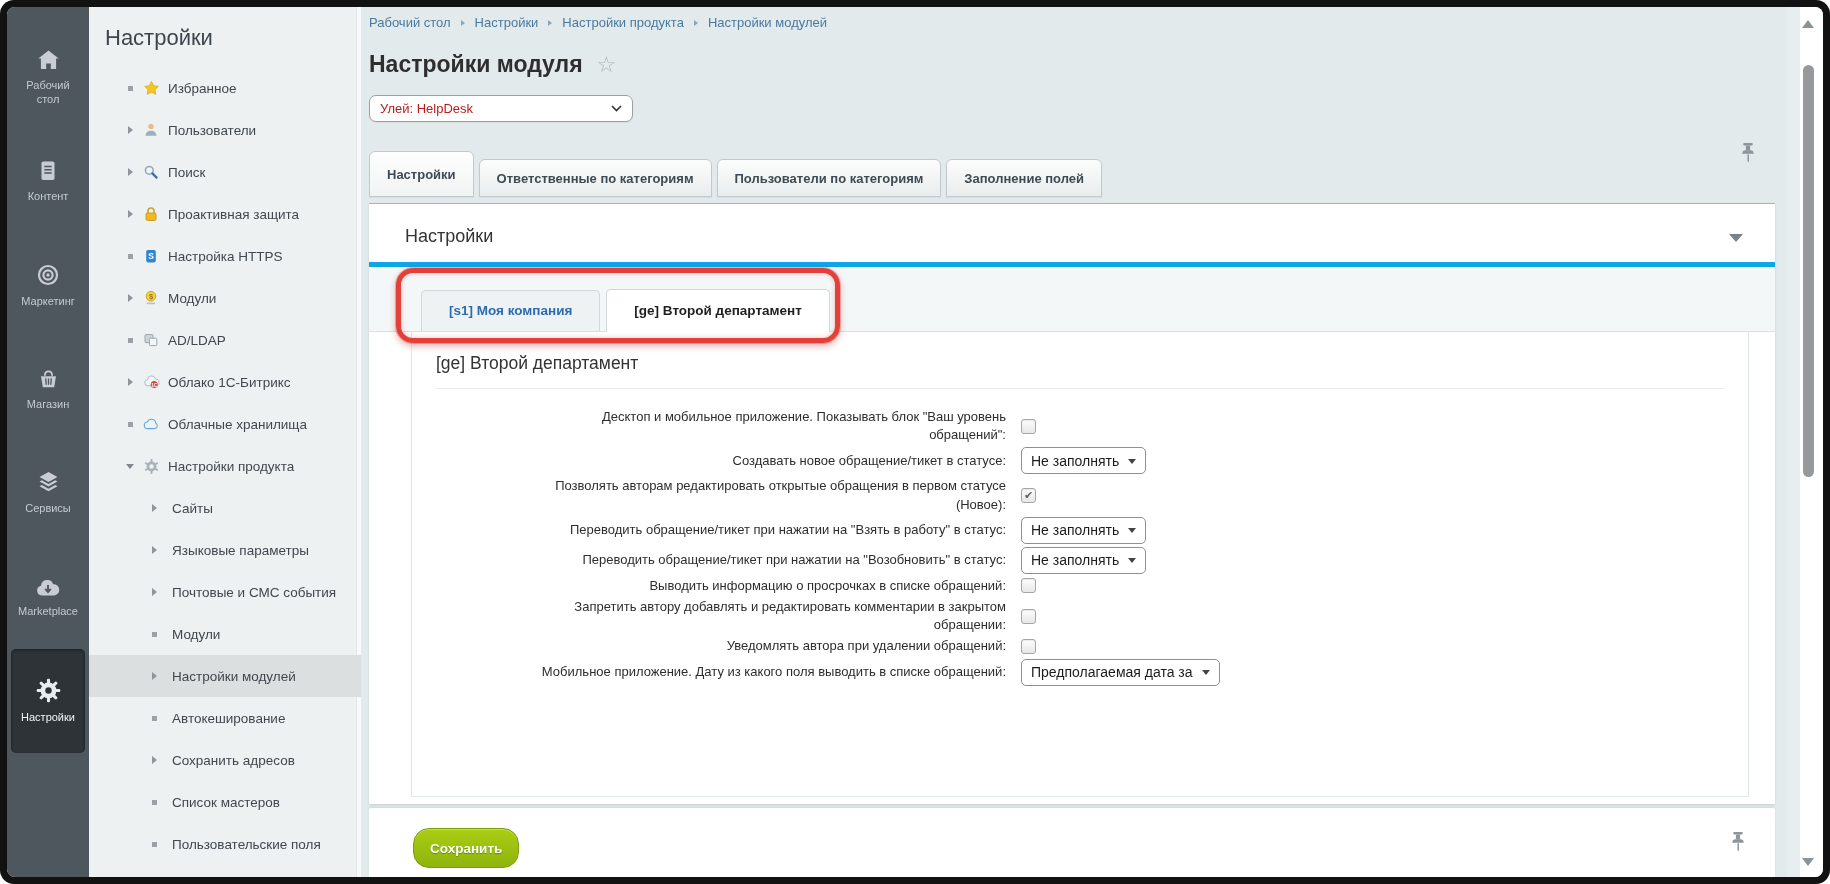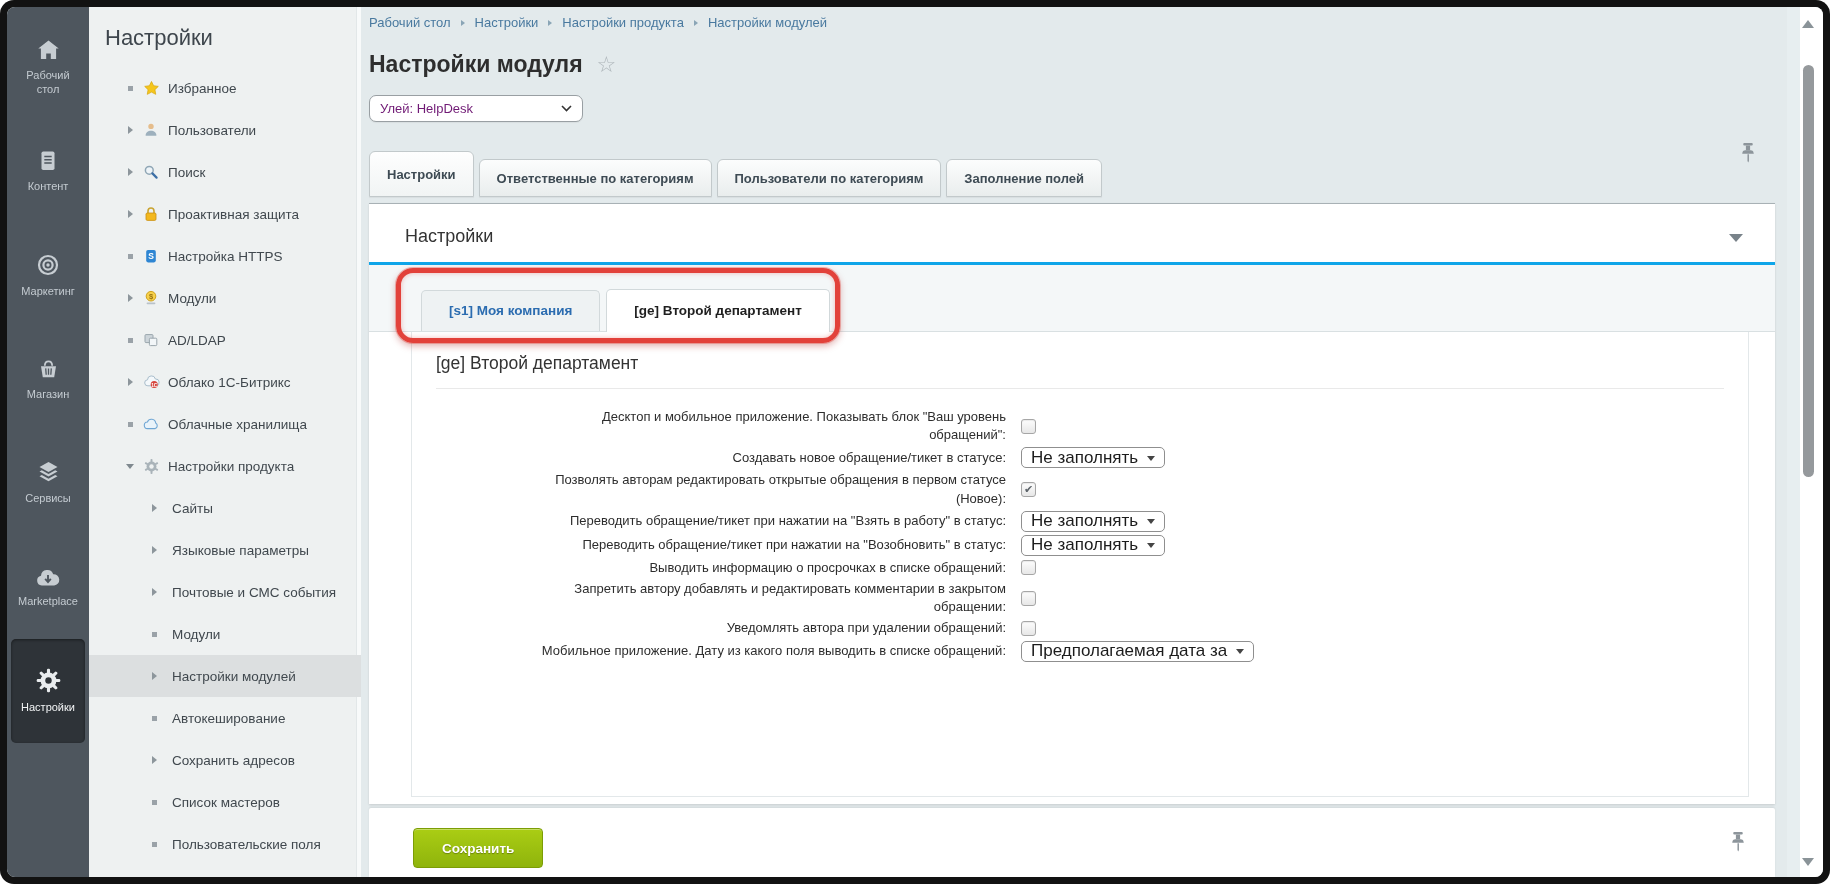--- a/index.html
+++ b/index.html
@@ -3,21 +3,21 @@
 <meta charset="utf-8">
 <style>
   html,body{margin:0;padding:0;background:#fff;}
   *{box-sizing:border-box;}
   .stage{width:1830px;height:884px;position:relative;background:#121212;border-radius:14px;
          font-family:"Liberation Sans","DejaVu Sans",sans-serif;}
   .screen{position:absolute;left:7px;top:7px;right:7px;bottom:7px;border-radius:8px;overflow:hidden;
           background:#e3eaec;display:flex;}
 
   
-  .iconbar{width:82px;background:#4e565e;flex:none;display:flex;flex-direction:column;padding-top:8px;}
+  .iconbar{width:82px;background:#4e565e;flex:none;display:flex;flex-direction:column;padding-top:18px;}
   .ib-item{height:104px;margin:0 4px;border-radius:5px;display:flex;flex-direction:column;align-items:center;
            justify-content:center;gap:7px;cursor:pointer;}
   .ib-item .ib-label{font-size:11px;line-height:1.25;color:#c4cbd1;text-align:center;white-space:pre-line;}
   .ib-item.active{background:#2e3338;box-shadow:inset 0 1px 3px rgba(0,0,0,.45);}
   .ib-item.active .ib-label{color:#f2f4f5;}
   .ic{display:inline-flex;align-items:center;justify-content:center;}
 
   
   .menu{width:272px;flex:none;background:#eef1f1;padding-top:12px;
         box-shadow:inset -4px 0 0 #f8fafa, inset -5px 0 0 #e2e7e8;}
@@ -34,66 +34,66 @@
   .menu-item.sub .mi-label{margin-left:11px;}
 
   
   .content{flex:1;position:relative;}
   .breadcrumb{position:absolute;left:8px;top:8px;display:flex;align-items:center;gap:10px;font-size:13px;}
   .crumb{color:#49799f;cursor:pointer;}
   .crumb-sep{width:0;height:0;border-left:4px solid #8aa5b6;border-top:3.5px solid transparent;border-bottom:3.5px solid transparent;}
   .pagetitle-row{position:absolute;left:8px;top:44px;display:flex;align-items:center;gap:14px;}
   .pagetitle{font-size:23px;font-weight:bold;color:#2e2e2e;margin:0;}
   .fav-star{font-size:22px;color:#aeb6ba;cursor:pointer;font-family:"DejaVu Sans",sans-serif;}
-  .modselect{position:absolute;left:8px;top:88px;width:214px;height:27px;background:#fff;border:1px solid #999fa3;
+  .modselect{position:absolute;left:8px;top:88px;width:264px;height:27px;background:#fff;border:1px solid #999fa3;
              border-radius:7px;display:flex;align-items:center;justify-content:space-between;padding:0 10px;
-             font-size:13px;color:#701a75;cursor:pointer;box-shadow:0 1px 1px rgba(0,0,0,.05);}
+             font-size:13px;color:#b91c1c;cursor:pointer;box-shadow:0 1px 1px rgba(0,0,0,.05);}
 
   .tabsrow{position:absolute;left:8px;top:142px;height:48px;display:flex;align-items:flex-end;}
   .tab{border:1px solid #c2c9cb;border-radius:6px 6px 0 0;background:linear-gradient(#fcfdfd,#e9eded);
        padding:0 17px;height:38px;line-height:37px;font-weight:bold;font-size:13px;color:#3e4b54;
        margin-right:5px;cursor:pointer;box-shadow:0 1px 1px rgba(0,0,0,.05);white-space:nowrap;}
   .tab.active{height:46px;line-height:45px;background:linear-gradient(#fefefe,#f1f4f4);}
   .pin{position:absolute;cursor:pointer;}
   .pin-top{right:32px;top:136px;}
 
   
   .panel{position:absolute;left:8px;right:12px;top:196px;height:601px;background:#fff;
          border-top:1px solid #a8b1b5;box-shadow:0 1px 2px rgba(0,0,0,.12);}
   .section-title{position:absolute;left:36px;top:22px;font-size:18px;color:#333;}
   .collapse{position:absolute;right:32px;top:30px;width:0;height:0;border-top:8px solid #79838a;
             border-left:7px solid transparent;border-right:7px solid transparent;cursor:pointer;}
   .strip{position:absolute;left:0;right:0;top:58px;height:70px;background:#f4f7f8;
-         border-top:3px solid #0ea5e9;border-bottom:1px solid #d9e0e2;}
+         border-top:5px solid #0ea5e9;border-bottom:1px solid #d9e0e2;}
   .innertabs{position:absolute;left:52px;bottom:0;display:flex;align-items:flex-end;}
   .itab{height:41px;line-height:40px;padding:0 27px;border:1px solid #d2d9db;border-bottom:none;
         border-radius:5px 5px 0 0;background:#eef2f3;font-size:13.5px;font-weight:bold;color:#2b6cb0;
         margin-right:6px;cursor:pointer;white-space:nowrap;}
   .itab.active{height:43px;line-height:42px;background:#fff;color:#1f1f1f;margin-bottom:-1px;}
   .red-annotation{position:absolute;left:27px;top:64px;width:444px;height:75px;border:5px solid #e2413a;
         border-radius:17px;pointer-events:none;z-index:6;
         box-shadow:0 0 0 1px rgba(226,65,58,.35),0 3px 7px rgba(170,30,25,.35),inset 0 0 5px rgba(226,65,58,.35);}
   .inner-box{position:absolute;left:42px;right:26px;top:128px;bottom:7px;border:1px solid #e3e8ea;border-top:none;
              padding:21px 24px 0 24px;overflow:hidden;}
   .form-heading{font-size:17.5px;color:#333;font-weight:normal;margin:0 0 14px 0;}
   .form-hr{border:none;border-top:1px solid #e9e9e9;margin:0 0 19px 0;}
   .rows{display:flex;flex-direction:column;gap:3px;}
   .row{display:grid;grid-template-columns:570px auto;column-gap:15px;align-items:center;}
   .row-label{text-align:right;font-size:13px;color:#2d2d2d;line-height:1.4;white-space:pre-line;}
   .cb{width:15px;height:15px;border:1px solid #a6a6a6;border-radius:3px;background:linear-gradient(#fdfdfd,#e7e7e7);
       box-shadow:inset 0 1px 1px rgba(0,0,0,.08);display:inline-flex;align-items:center;justify-content:center;cursor:pointer;}
   .cb.checked::after{content:"✔";font-family:"DejaVu Sans",sans-serif;font-size:11px;color:#5d646a;margin-top:-1px;}
-  .sel{height:21px;background:#fff;border:1px solid #8f8f8f;border-radius:5px;display:inline-flex;align-items:center;
-       gap:9px;padding:0 9px;font-size:17px;color:#1c1c1c;width:max-content;cursor:pointer;}
+  .sel{height:27px;background:#fff;border:1px solid #8f8f8f;border-radius:5px;display:inline-flex;align-items:center;
+       gap:9px;padding:0 9px;font-size:14px;color:#1c1c1c;width:max-content;cursor:pointer;}
   .sel .chev{width:0;height:0;border-top:5px solid #444;border-left:4px solid transparent;border-right:4px solid transparent;margin-top:1px;}
 
   
   .savebar{position:absolute;left:8px;right:12px;top:801px;bottom:0;background:#fff;
            box-shadow:0 -1px 2px rgba(0,0,0,.08);border-radius:2px 2px 0 0;}
-  .btn-save{position:absolute;left:44px;top:20px;height:40px;padding:0 28px;border:1px solid #7c9d05;border-radius:4px;
+  .btn-save{position:absolute;left:44px;top:20px;height:40px;padding:0 16px;border:1px solid #7c9d05;border-radius:16px;
             background:linear-gradient(#aacd14,#8fb40c);color:#fff;font-weight:bold;font-size:13.5px;
             text-shadow:0 1px 1px rgba(0,0,0,.3);cursor:pointer;box-shadow:inset 0 1px 0 rgba(255,255,255,.35);}
   .pin-bottom{right:30px;top:24px;}
 
   
   .scrollcol{width:36px;flex:none;position:relative;background:linear-gradient(to right,#e7eef0 0,#e7eef0 13px,#ffffff 13px);}
   .sc-up{position:absolute;left:15px;top:13px;width:0;height:0;border-bottom:8px solid #8a9398;
          border-left:6px solid transparent;border-right:6px solid transparent;cursor:pointer;}
   .sc-down{position:absolute;left:15px;bottom:11px;width:0;height:0;border-top:8px solid #8a9398;
          border-left:6px solid transparent;border-right:6px solid transparent;cursor:pointer;}

